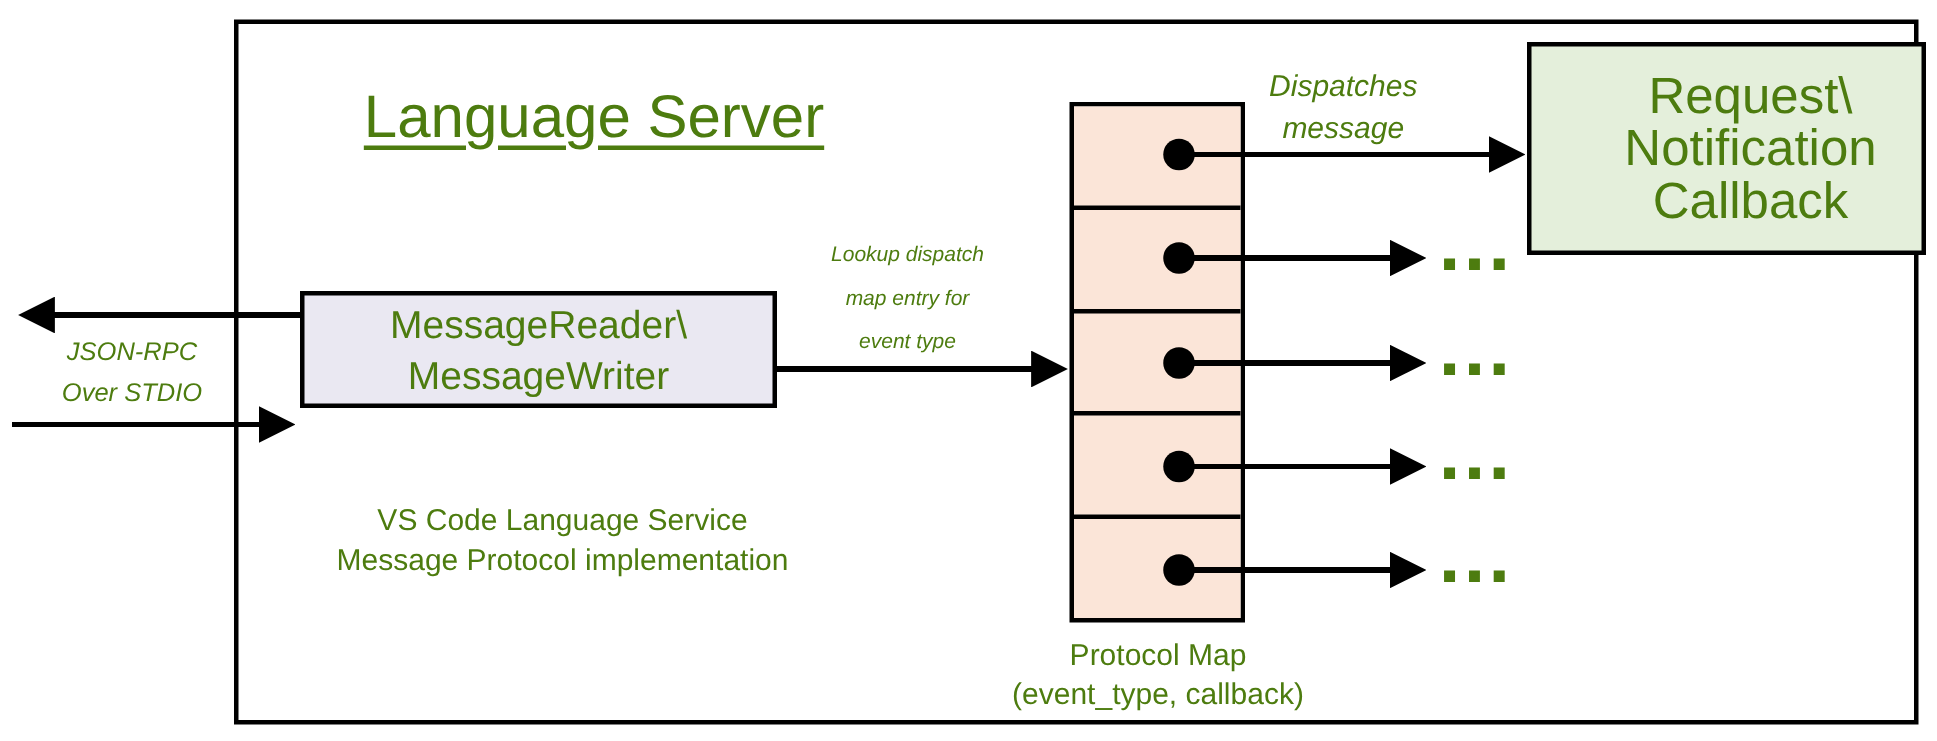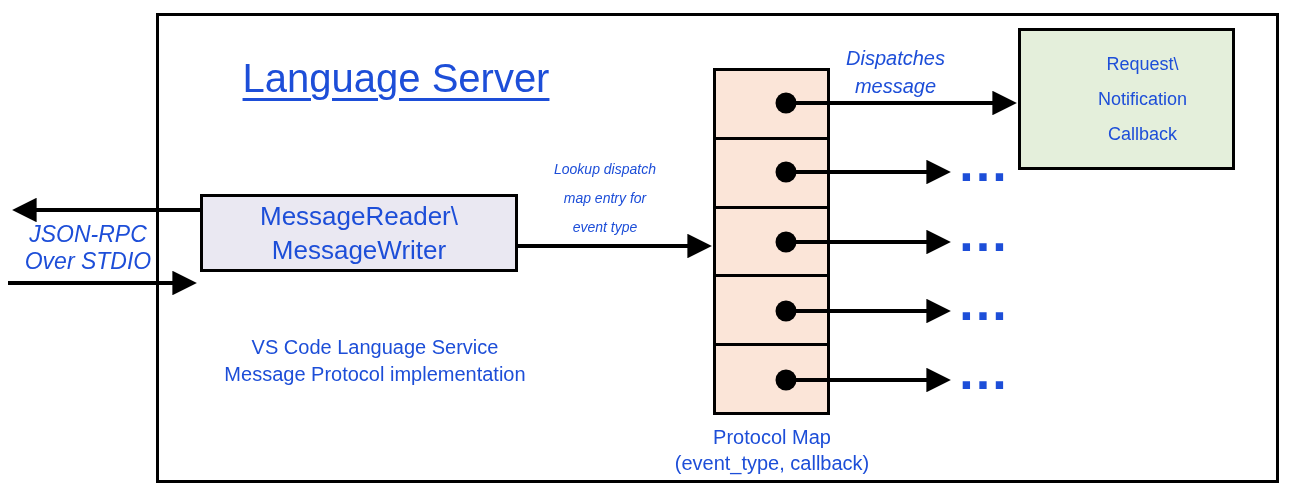--- a/index.html
+++ b/index.html
@@ -2,40 +2,40 @@
 <html style="--stroke: #000000; --background: #FFFFFF; --reader_fill: #EAE8F2; --dispatch_fill: #FBE5D8; --callback_fill: #E4EFDB;"><head>
 <meta charset="utf-8">
 <style>
   html, body { margin: 0; padding: 0; background: #fff; }
   .canvas {
     position: relative;
     width: 1291px;
     height: 494px;
     background: var(--background, #fff);
     font-family: "Liberation Sans", sans-serif;
-    color: #1d4ed8;
+    color: #4d7c0f;
     overflow: hidden;
   }
   .abs { position: absolute; box-sizing: border-box; }
   .lines { white-space: pre-line; }
 
   .outer-box {
     left: 156px; top: 13px; width: 1123px; height: 470px;
     border: 3px solid var(--stroke, #000);
   }
   .title {
     left: 157px; top: 54px; width: 478px;
     font-size: 40px; line-height: 48px; text-align: center;
     text-decoration: underline;
     text-decoration-thickness: 3px;
     text-underline-offset: 6px;
   }
   .io-label {
     left: 8px; top: 221px; width: 160px;
-    font-style: italic; font-size: 23px; line-height: 27px; text-align: center;
+    font-style: italic; font-size: 17px; line-height: 27px; text-align: center;
   }
   .reader-box {
     left: 200px; top: 194px; width: 318px; height: 78px;
     background: var(--reader_fill, #EAE8F2);
     border: 3px solid var(--stroke, #000);
     display: flex; align-items: center; justify-content: center;
     text-align: center; font-size: 26px; line-height: 34px;
   }
   .reader-caption {
     left: 200px; top: 306px; width: 350px;
@@ -54,25 +54,25 @@
   .dispatch-cell + .dispatch-cell { border-top: 3px solid var(--stroke, #000); }
   .dispatch-caption {
     left: 652px; top: 424px; width: 240px;
     font-size: 20px; line-height: 26px; text-align: center;
   }
   .dispatches-label {
     left: 823px; top: 44px; width: 145px;
     font-style: italic; font-size: 20px; line-height: 28px; text-align: center;
   }
   .callback-box {
-    left: 1018px; top: 28px; width: 217px; height: 142px;
+    left: 1018px; top: 28px; width: 266px; height: 142px;
     background: var(--callback_fill, #E4EFDB);
     border: 3px solid var(--stroke, #000);
     display: flex; align-items: center; justify-content: center;
-    text-align: center; font-size: 18px; line-height: 35px; padding-left: 32px;
+    text-align: center; font-size: 34px; line-height: 35px; padding-left: 32px;
   }
   .callbacks-note {
     left: 998px; top: 191px; width: 292px;
     font-size: 20px; line-height: 27px; text-align: center;
   }
   .ellipsis {
     left: 952px; width: 64px; height: 44px;
     font-size: 52px; font-weight: bold; line-height: 44px;
     text-align: center; letter-spacing: 2px;
   }

